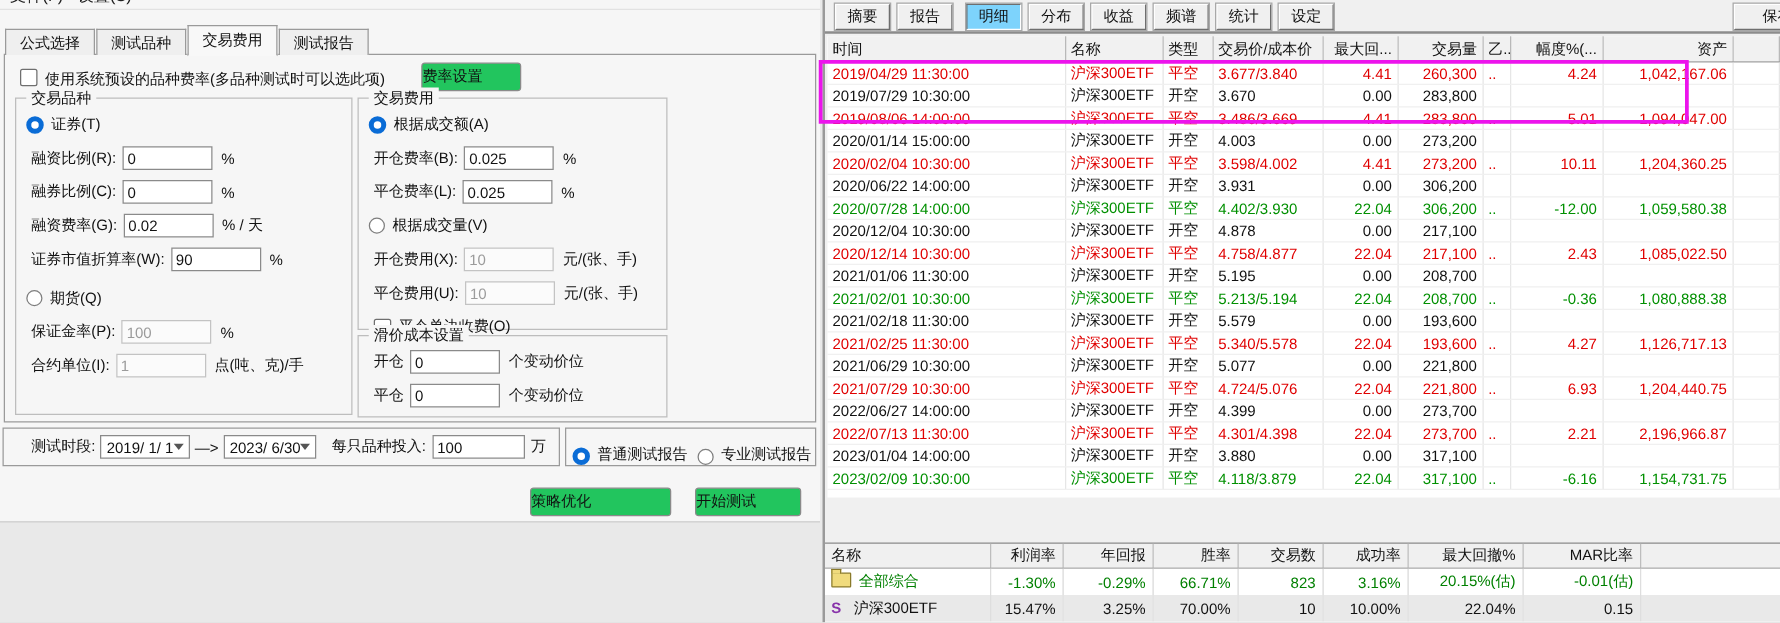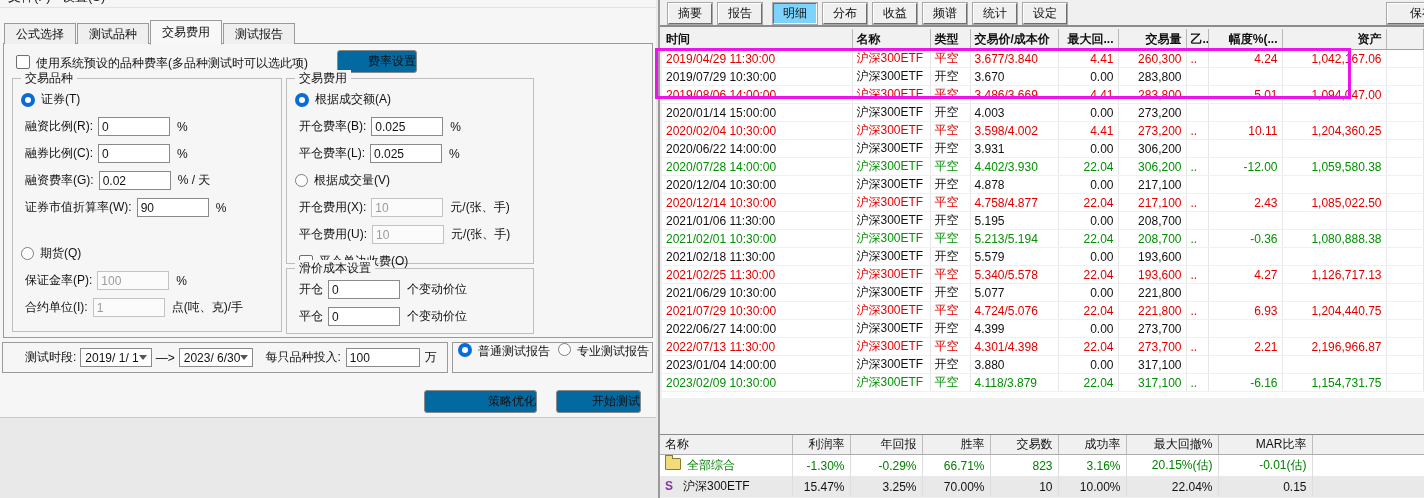--- a/index.html
+++ b/index.html
@@ -11,47 +11,47 @@
   .menubar .mi{position:absolute;top:-12px;font-size:13px;color:#222;white-space:nowrap}
   .tabbar{position:absolute;left:4px;top:20px;height:24px;z-index:3;white-space:nowrap}
   .tab{display:inline-block;border:1px solid #9a9a9a;border-bottom:none;padding:0 11px;height:20px;line-height:20px;background:#efefef;vertical-align:bottom;margin-right:1px}
   .tab.active{height:23px;line-height:22px;background:#f8f8f8;position:relative;z-index:4;border-bottom:1px solid #f8f8f8;margin-bottom:-1px}
   .tabpage{position:absolute;left:3px;top:43px;width:648px;height:293px;border:1px solid #9a9a9a;background:#f6f6f6;z-index:2}
   .check{display:inline-block;width:12px;height:12px;border:1px solid #6f6f6f;background:#fff;border-radius:2px;vertical-align:-2px;margin-right:6px;flex:0 0 auto}
   .radio{display:inline-block;width:13px;height:13px;border:1px solid #7e7e7e;border-radius:50%;background:#fff;vertical-align:-3px;margin-right:6px;box-sizing:border-box;flex:0 0 auto}
   .radio.on{width:14px;height:14px;border:4px solid #0a6cd6}
   .checkrow{position:absolute;left:12px;top:11px;white-space:nowrap}
   .fee-btn{position:absolute;left:333px;top:6px;width:80px;height:23px}
-  .btn{display:inline-block;border:1px solid #8a8a8a;border-radius:3px;background:#0369a1;text-align:right;line-height:21px;font-size:12px;cursor:default;box-sizing:border-box}
+  .btn{display:inline-block;border:1px solid #8a8a8a;border-radius:3px;background:#22c55e;text-align:left;line-height:21px;font-size:12px;cursor:default;box-sizing:border-box}
   .grp{position:absolute;border:1px solid #bdbdbd;background:#f6f6f6}
   .grp>.gt{position:absolute;top:-9px;left:8px;background:#f6f6f6;padding:0 4px;white-space:nowrap}
   .frow{display:flex;align-items:center;margin:6px 0 0 12px;height:21px;white-space:nowrap}
   .frow.first{margin-top:10px}
   .frow.radiorow{margin-left:8px}
   .fl{margin-right:5px}
   .fin{height:17px;border:1px solid #8a8a8a;background:#fff;padding:0 3px;width:64px;box-sizing:content-box;
        font-family:"Liberation Sans","DejaVu Sans",sans-serif;font-size:12px;color:#111}
   .fin.dis{color:#9b9b9b;border-color:#c3c3c3;background:#fbfbfb}
   .fsfx{margin-left:7px}
   .period-box{position:absolute;left:2px;top:342px;width:446px;height:31px;border:1px solid #9a9a9a;background:#f6f6f6;display:flex;align-items:center;padding:0 22px;box-sizing:border-box;white-space:nowrap}
-  .report-box{position:absolute;left:452px;top:342px;width:201px;height:31px;border:1px solid #9a9a9a;background:#f6f6f6;display:flex;align-items:flex-start;padding:0 5px;box-sizing:border-box;white-space:nowrap}
+  .report-box{position:absolute;left:452px;top:342px;width:201px;height:31px;border:1px solid #9a9a9a;background:#f6f6f6;display:flex;align-items:flex-end;padding:0 5px;box-sizing:border-box;white-space:nowrap}
   .ddl{display:inline-flex;align-items:center;justify-content:space-between;border:1px solid #8a8a8a;background:#fff;height:19px;width:92px;padding:0 4px;margin:0 4px;box-sizing:border-box}
   .tri{width:0;height:0;border-left:4px solid transparent;border-right:4px solid transparent;border-top:5px solid #555}
   .invest-in{width:66px;margin:0 5px}
   .opt-btn{position:absolute;left:424px;top:390px;width:113px;height:23px}
   .start-btn{position:absolute;left:556px;top:390px;width:85px;height:23px}
   
   .right-panel{position:absolute;left:658px;top:0;width:766px;height:498px;background:#f0f0f0;border-left:2px solid #9a9a9a;box-sizing:border-box}
   .rtoolbar{position:absolute;left:0;top:0;width:766px;height:27px;border-bottom:2px solid #8c8c8c;box-sizing:border-box;padding:3px 0 0 8px;white-space:nowrap}
   .tbtn{display:inline-block;width:44px;height:21px;line-height:19px;text-align:center;background:#f0f0f0;border:1px solid;border-color:#fff #6e6e6e #6e6e6e #fff;outline:1px solid #a8a8a8;margin-right:6px;box-sizing:border-box}
   .tbtn.active{border-color:#6e6e6e #fff #fff #6e6e6e;background:#7dd3fc;margin-left:5px}
   .save-btn{position:absolute;left:727px;top:3px;width:70px;height:21px;line-height:19px;text-align:center;background:#f0f0f0;border:1px solid;border-color:#fff #6e6e6e #6e6e6e #fff;outline:1px solid #a8a8a8;box-sizing:border-box}
   .trades-wrap{position:absolute;left:2px;top:29px;width:762px;height:369px;background:#fff}
   table.trades{border-collapse:collapse;table-layout:fixed;width:762px}
-  table.trades th{height:20px;background:#f1f1f1;border-right:1px solid #b8b8b8;border-bottom:1px solid #9f9f9f;font-weight:bold;padding:0 4px;white-space:nowrap;overflow:hidden}
+  table.trades th{height:20px;background:#f1f1f1;border-right:1px solid #b8b8b8;border-bottom:1px solid #9f9f9f;font-weight:normal;padding:0 4px;white-space:nowrap;overflow:hidden}
   table.trades td{height:17px;border-right:1px solid #e6e6e6;border-bottom:1px solid #f0f0f0;padding:0 4px;white-space:nowrap;overflow:hidden}
   table.trades tr.c-red{color:#e00000}
   table.trades tr.c-green{color:#009000}
   .al{text-align:left}.ar{text-align:right}
   .magenta-box{position:absolute;left:655px;top:48px;width:690px;height:45px;border:3px solid #ec13ec;z-index:6;pointer-events:none}
   .summary-wrap{position:absolute;left:0;top:434px;width:766px;height:64px;border-top:1px solid #8a8a8a;background:#f0f0f0;box-sizing:border-box}
   table.summary{border-collapse:collapse;table-layout:fixed;width:766px}
   table.summary th{height:19px;background:#f0f0f0;border-right:1px solid #bdbdbd;border-bottom:1px solid #adadad;font-weight:normal;padding:0 5px;white-space:nowrap;overflow:hidden}
   table.summary td{height:21px;padding:0 5px;border-right:1px solid #dedede;white-space:nowrap;overflow:hidden}
   table.summary tr.s-green{color:#008000;background:#fff}
@@ -100,21 +100,21 @@
               <span class="fl">融资费率(G):</span>
               <input class="fin" value="0.02" style="">
               <span class="fsfx">% / 天</span>
             </div>
             <div class="frow">
               <span class="fl">证券市值折算率(W):</span>
               <input class="fin" value="90" style="">
               <span class="fsfx">%</span>
             </div>
           </div>
-        <div class="frow radiorow" style="margin-top:25px">
+        <div class="frow radiorow" style="margin-top:10px">
           <span class="radio"></span>
             <span>期货(Q)</span>
         </div>
         <div>
             <div class="frow">
               <span class="fl">保证金率(P):</span>
               <input class="fin dis" value="100" style="">
               <span class="fsfx">%</span>
             </div>
             <div class="frow">

